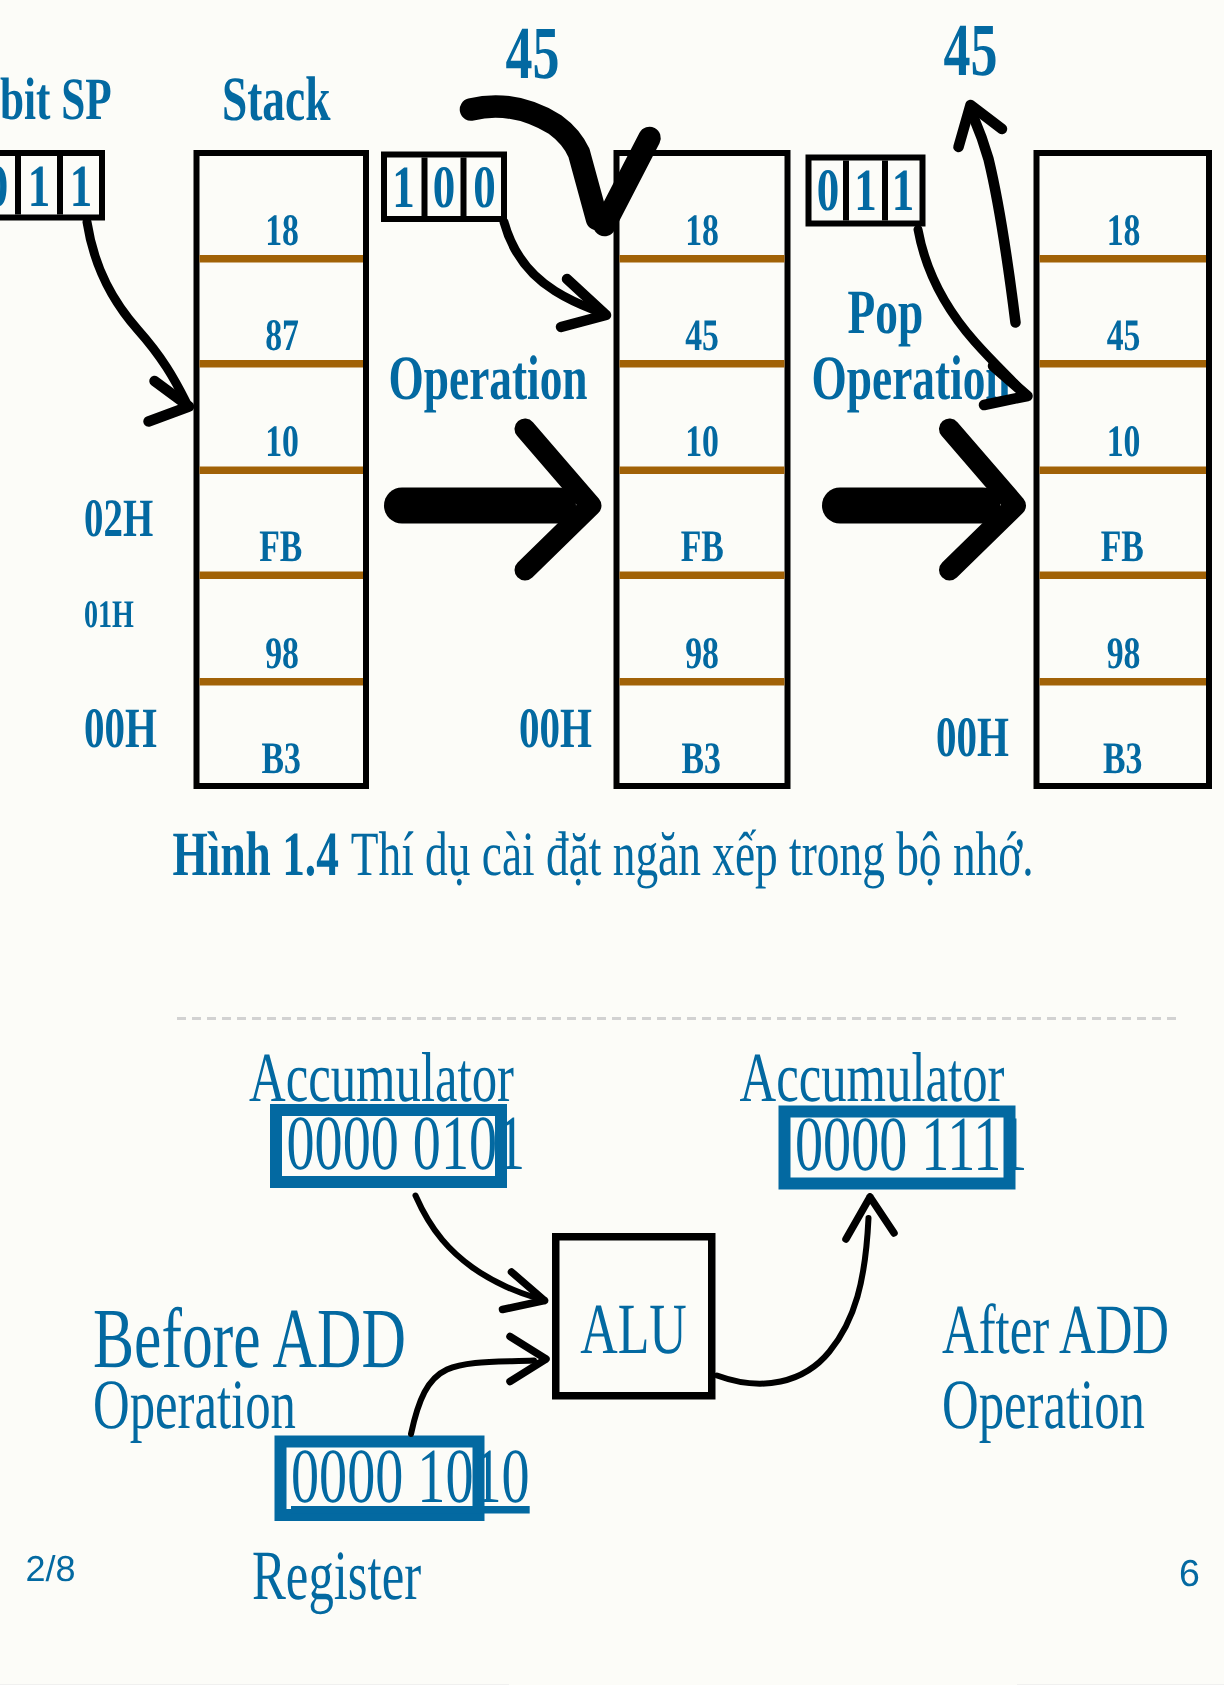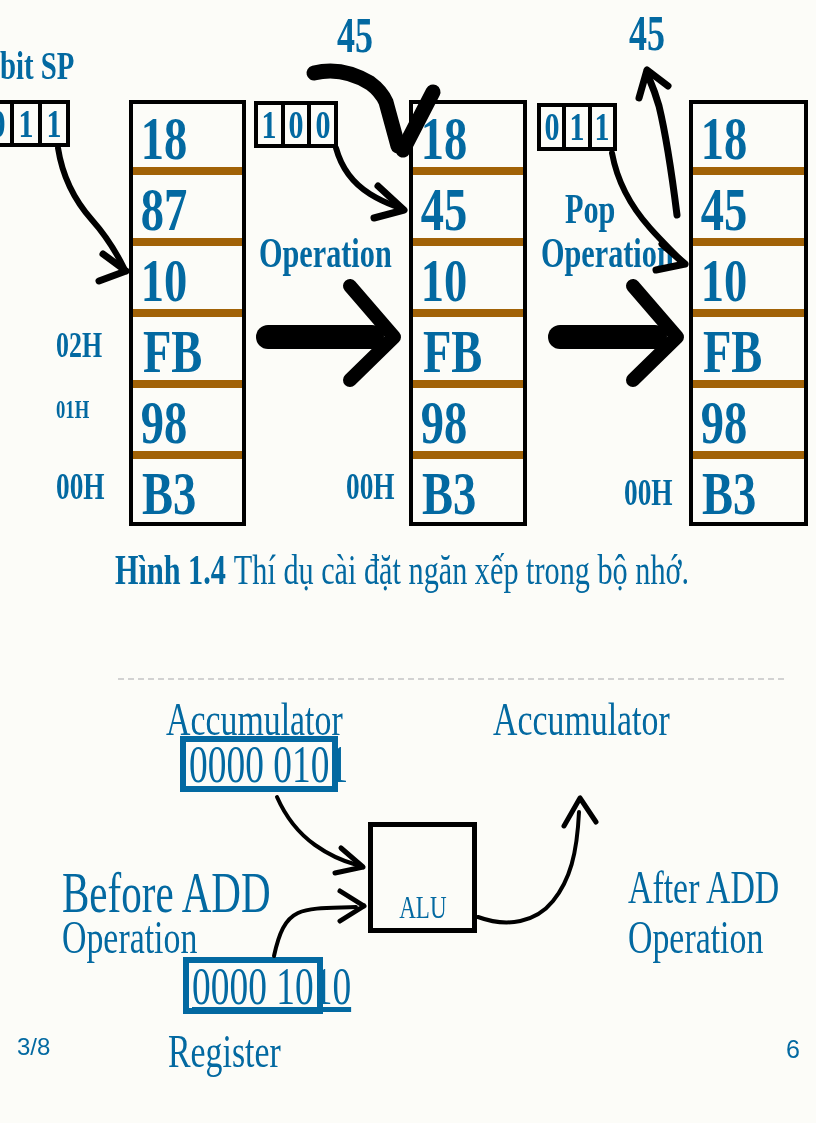--- a/index.html
+++ b/index.html
@@ -8,50 +8,51 @@
     background:#fcfcf8; overflow:hidden; color:#0369a1;
     font-family:"Liberation Serif", serif;
   }
   .t{position:absolute; white-space:nowrap; line-height:1;}
   .b{font-weight:bold;}
   .sx{display:inline-block; transform:scaleX(0.72); transform-origin:left center; white-space:nowrap;}
   .sxc{display:inline-block; transform:scaleX(0.75); transform-origin:center bottom; white-space:nowrap;}
 
   
   .stack{position:absolute; border:4px solid #000; display:flex; flex-direction:column; box-sizing:border-box;}
-  .stack .cell{flex:1; display:flex; align-items:flex-end; 
-               font-weight:bold; font-size:62px; line-height:0.82; padding-bottom:3px;}
-  .stack .cell + .cell{border-top:8px solid #a16207;}
+  .stack .cell{flex:1; display:flex; align-items:flex-end; justify-content:center;
+               font-weight:bold; font-size:30px; line-height:0.82; padding-bottom:3px;}
+  .stack .cell + .cell{border-top:5px solid #a16207;}
 
   
   .spreg{position:absolute; border:4px solid #000; display:flex; box-sizing:border-box; background:#fcfcf8;}
   .spreg .bit{flex:1; display:flex; align-items:center; justify-content:center;
               font-weight:bold; font-size:40px; line-height:1;}
   .spreg .bit + .bit{border-left:4px solid #000;}
 
   
-  .vbox{position:absolute; border:6px solid #0369a1; box-sizing:border-box;
+  .vbox{position:absolute; border:8px solid #0369a1; box-sizing:border-box;
         display:flex; align-items:flex-end; font-size:52px; line-height:0.80; padding-left:3px;}
   .vbox .sx{transform-origin:left bottom;}
   .alubox{position:absolute; border:5px solid #000; box-sizing:border-box;
           display:flex; align-items:flex-end; justify-content:center;
-          font-size:32px; line-height:0.82; padding-bottom:8px;}
+          font-size:48px; line-height:0.82; padding-bottom:22px;}
   .alubox .sxc{transform:scaleX(0.72);}
 
   .cap{font-size:42px;}
   .cap .rest{margin-left:11px; font-weight:normal;}
   .footer{font-family:"Liberation Sans", sans-serif;}
   svg.overlay{position:absolute; left:0; top:0; pointer-events:none;}
 </style>
 </head>
 <body>
 
 <div class="page">
 
   <div class="t b" style="left:0; top:46px; font-size:40px;"><span class="sx">bit SP</span></div>
+  <div class="t b" style="left:148px; top:46px; font-size:42px;"><span class="sx">Stack</span></div>
 
   <div class="t b" style="left:337px; top:10px; font-size:50px;"><span class="sx">45</span></div>
   <div class="t b" style="left:629px; top:8px; font-size:50px;"><span class="sx">45</span></div>
 
   <div class="spreg" style="left:-18px; top:100px; width:88px; height:47px;">
     <div class="bit">
         <span class="sxc">0</span>
       </div>
     <div class="bit">
         <span class="sxc">1</span>
@@ -161,36 +162,39 @@
   <div class="t cap" style="left:115px; top:549px;">
     <span class="sx"><b>Hình 1.4</b><span class="rest">Thí dụ cài đặt ngăn xếp trong bộ nhớ.</span></span>
   </div>
 
   <div class="t" style="left:166px; top:696px; font-size:47px;"><span class="sx">Accumulator</span></div>
   <div class="vbox" style="left:180px; top:736px; width:158px; height:56px;">
       <span class="sx">0000 0101</span>
     </div>
 
   <div class="t" style="left:493px; top:696px; font-size:47px;"><span class="sx">Accumulator</span></div>
+  <div class="vbox" style="left:519px; top:737px; width:158px; height:56px;">
+      <span class="sx">0000 1111</span>
+    </div>
 
   <div class="alubox" style="left:368px; top:822px; width:109px; height:111px;">
       <span class="sxc">ALU</span>
     </div>
 
   <div class="t" style="left:62px; top:864px; font-size:57px;"><span class="sx">Before ADD</span></div>
   <div class="t" style="left:62px; top:914px; font-size:47px;"><span class="sx">Operation</span></div>
   <div class="t" style="left:628px; top:864px; font-size:47px;"><span class="sx">After ADD</span></div>
   <div class="t" style="left:628px; top:914px; font-size:47px;"><span class="sx">Operation</span></div>
 
   <div class="vbox" style="left:183px; top:957px; width:140px; height:57px;text-decoration:underline;">
       <span class="sx">0000 1010</span>
     </div>
   <div class="t" style="left:168px; top:1028px; font-size:47px;text-decoration:underline;"><span class="sx">Register</span></div>
 
-  <div class="t footer" style="left:17px; top:1035px; font-size:24px;">3/8</div>
+  <div class="t footer" style="left:17px; top:1035px; font-size:24px;">2/8</div>
   <div class="t footer" style="left:786px; top:1037px; font-size:25px;">6</div>
 
   <svg class="overlay" width="816" height="1123" viewBox="0 0 816 1123">
 
     <line x1="118" y1="679" x2="788" y2="679" stroke="#d2d2d2" stroke-width="2" stroke-dasharray="6,4"></line>
 
     <g stroke="#000" stroke-width="6" fill="none" stroke-linecap="round">
       <path d="M58,148 C63,180 76,202 92,220 S116,252 124,268"></path>
       <path d="M126,271 L103,254 M126,271 L99,281" stroke-width="7"></path>
     </g>

